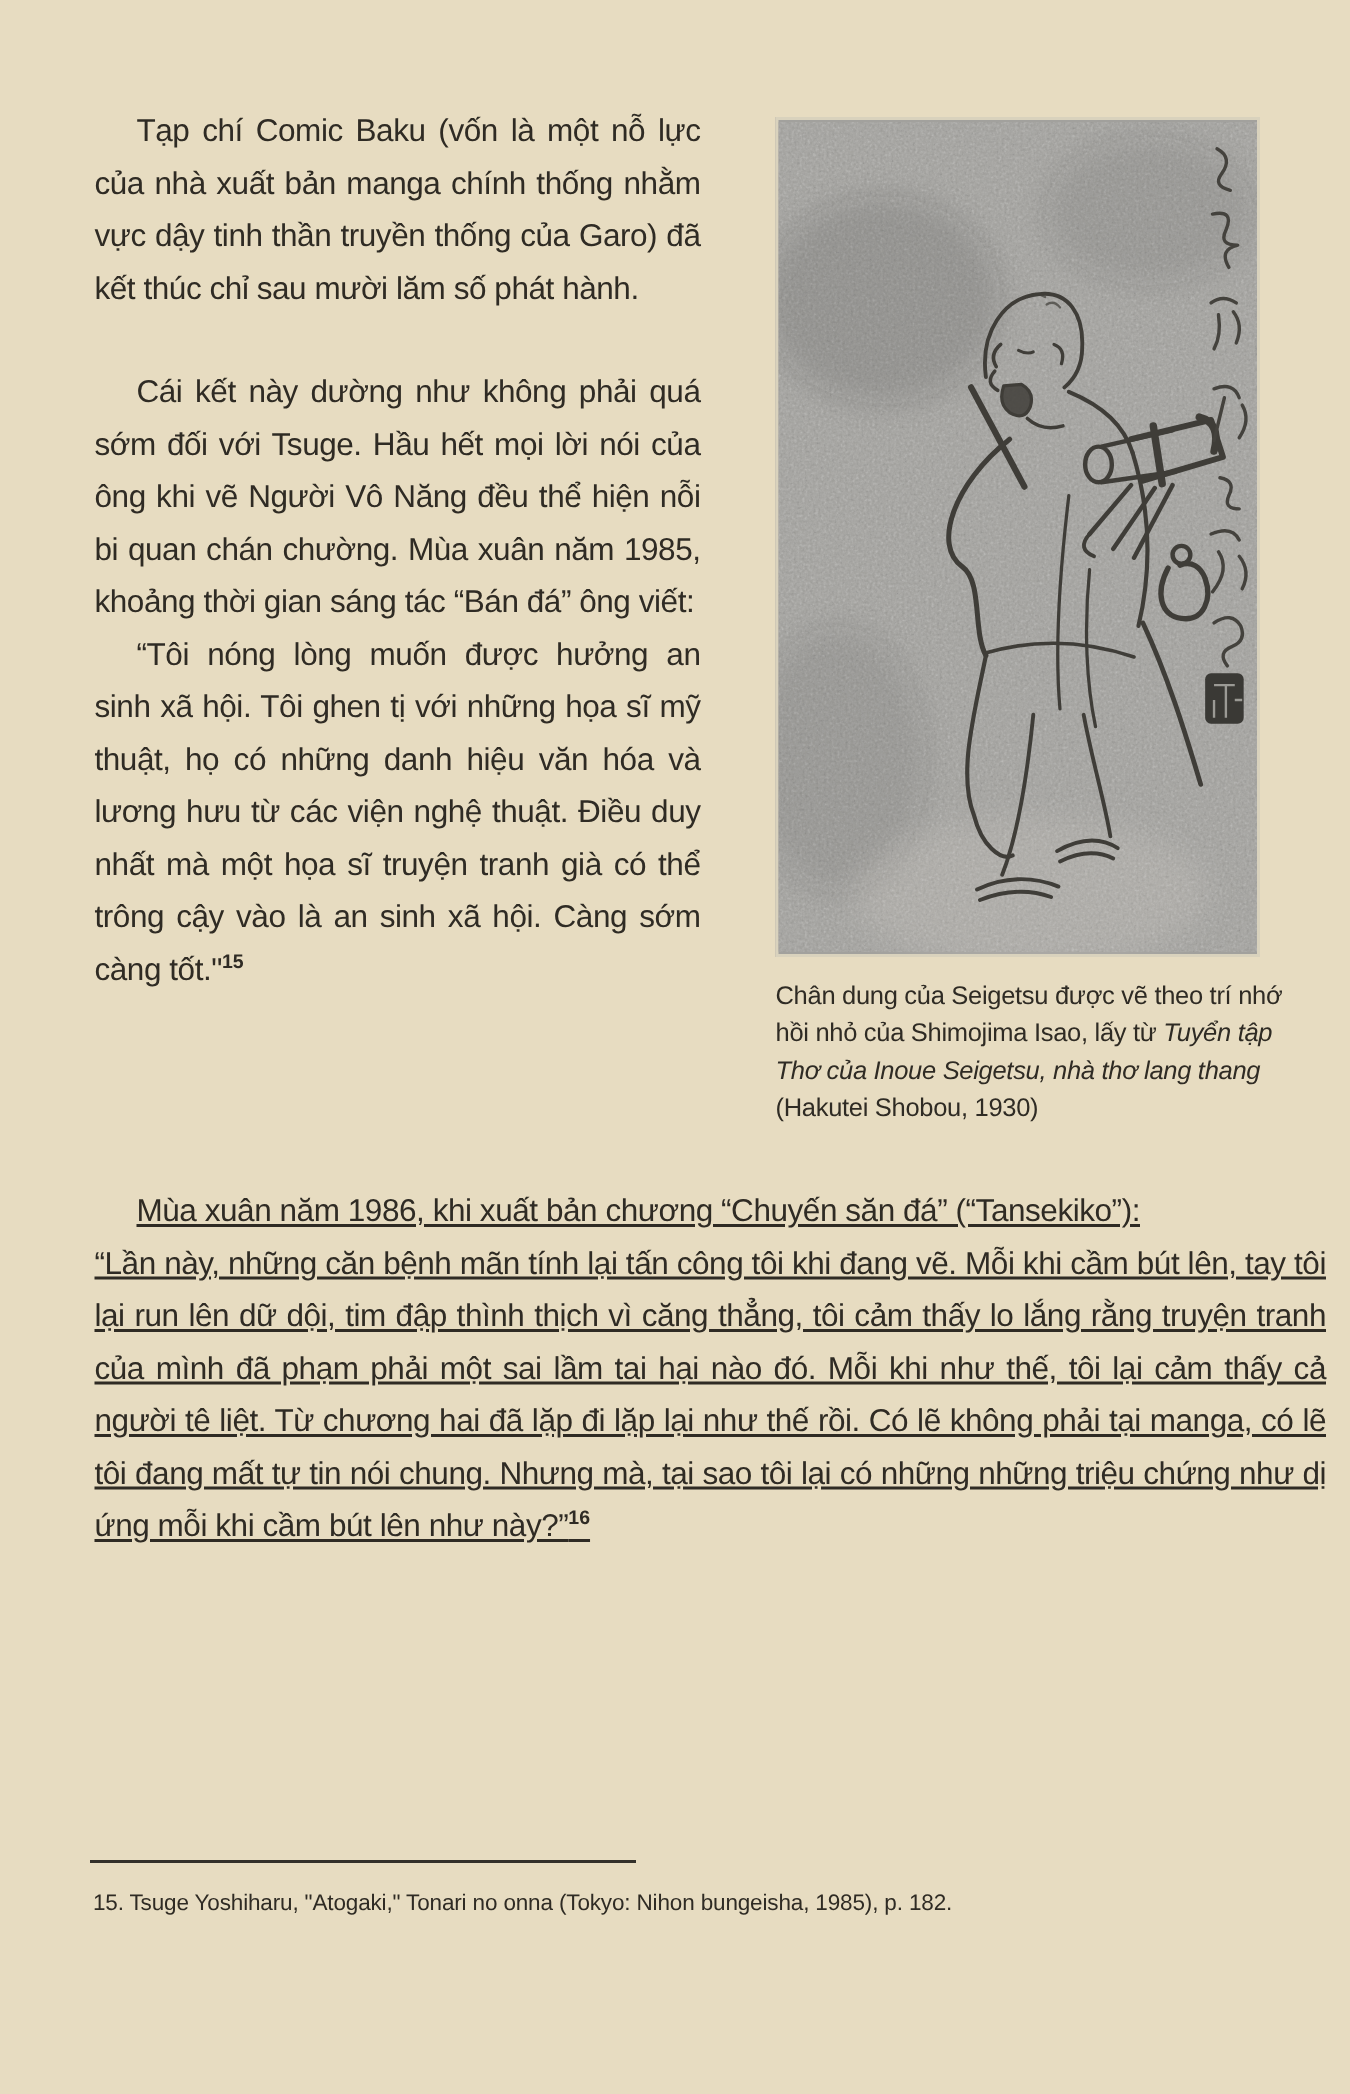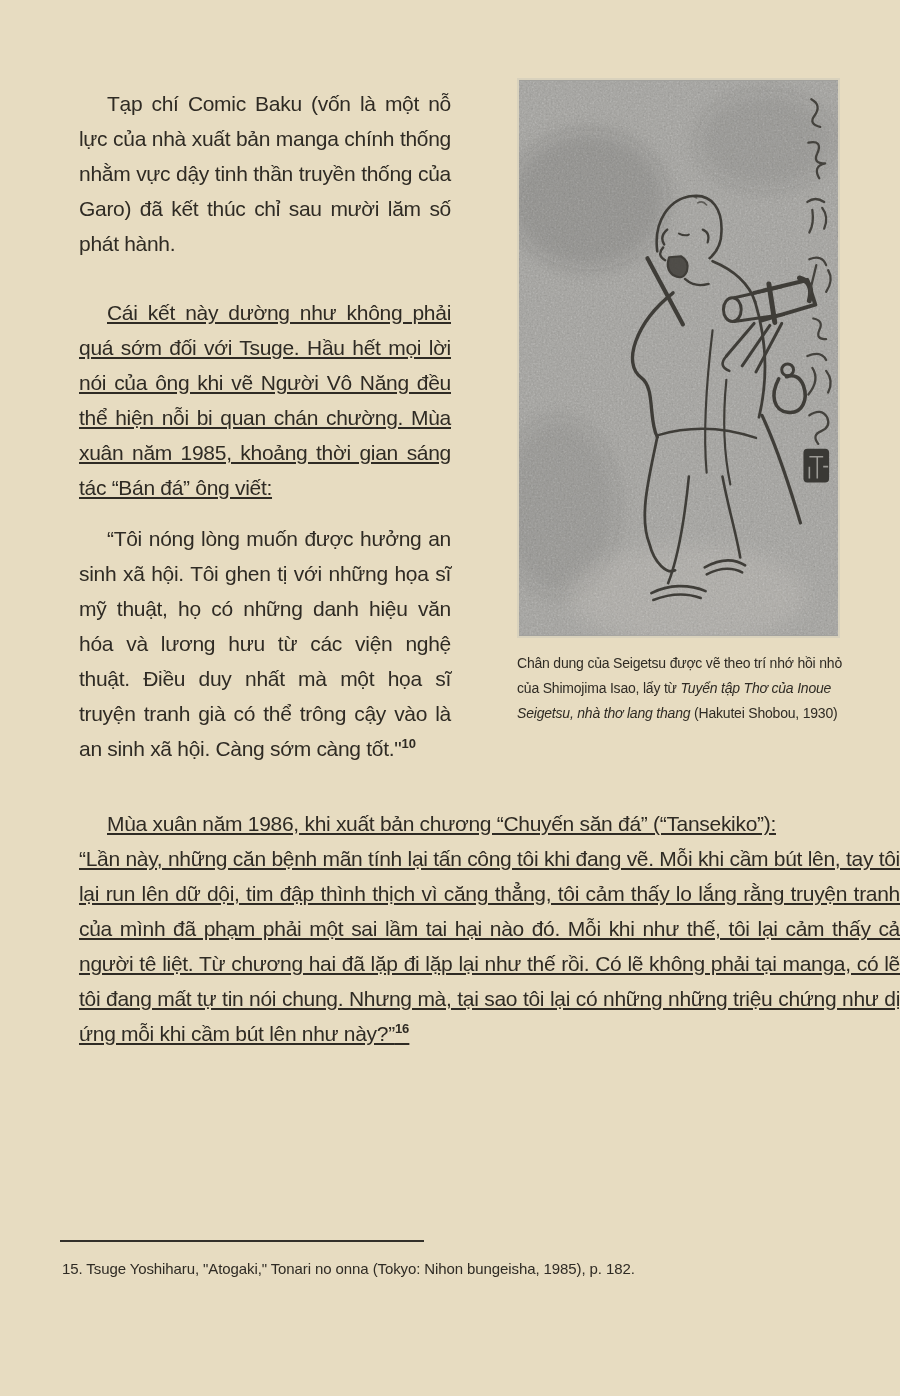--- a/index.html
+++ b/index.html
@@ -6,34 +6,34 @@
   .page {
     position: relative;
     width: 900px;
     height: 1396px;
     background: #e7dcc1;
     font-family: "Liberation Sans", sans-serif;
     color: #2f2b24;
     overflow: hidden;
   }
   .body-para {
-    margin: 16px;
+    margin: 0;
     font-size: 21px;
     line-height: 35px;
     letter-spacing: -0.3px;
     text-align: justify;
   }
   .indent { text-indent: 28px; }
   .col-left {
     position: absolute;
     left: 63px;
     top: 70px;
     width: 404px;
   }
-  .gap { margin-top: 34px; text-decoration: underline; }
+  .gap { margin-top: 34px; }
   sup.fn-ref {
     font-size: 13px;
     line-height: 0;
     vertical-align: super;
     letter-spacing: 0;
     font-weight: bold;
   }
   .figure {
     position: absolute;
     left: 517px;
@@ -44,21 +44,21 @@
   .artwork {
     width: 319px;
     height: 556px;
     border: 2px solid #d9d2bd;
     background: #a2a19d;
   }
   .artwork svg { display: block; width: 100%; height: 100%; }
   .caption {
     margin-top: 13px;
     width: 345px;
-    font-size: 14px;
+    font-size: 17px;
     line-height: 25px;
     letter-spacing: -0.2px;
     text-align: left;
   }
   .mid {
     position: absolute;
     left: 63px;
     top: 790px;
     width: 821px;
     text-indent: 28px;
@@ -94,21 +94,21 @@
   }
 </style>
 </head>
 <body>
 
 <div class="page">
 
   <div class="col-left">
     <p class="body-para indent">Tạp chí Comic Baku (vốn là một nỗ lực của nhà xuất bản manga chính thống nhằm vực dậy tinh thần truyền thống của Garo) đã kết thúc chỉ sau mười lăm số phát hành.</p>
     <p class="body-para indent gap">Cái kết này dường như không phải quá sớm đối với Tsuge. Hầu hết mọi lời nói của ông khi vẽ Người Vô Năng đều thể hiện nỗi bi quan chán chường. Mùa xuân năm 1985, khoảng thời gian sáng tác “Bán đá” ông viết:</p>
-    <p class="body-para indent"><span>“Tôi nóng lòng muốn được hưởng an sinh xã hội. Tôi ghen tị với những họa sĩ mỹ thuật, họ có những danh hiệu văn hóa và lương hưu từ các viện nghệ thuật. Điều duy nhất mà một họa sĩ truyện tranh già có thể trông cậy vào là an sinh xã hội. Càng sớm càng tốt."</span><sup class="fn-ref">10</sup></p>
+    <p class="body-para indent"><span>“Tôi nóng lòng muốn được hưởng an sinh xã hội. Tôi ghen tị với những họa sĩ mỹ thuật, họ có những danh hiệu văn hóa và lương hưu từ các viện nghệ thuật. Điều duy nhất mà một họa sĩ truyện tranh già có thể trông cậy vào là an sinh xã hội. Càng sớm càng tốt."</span><sup class="fn-ref">15</sup></p>
   </div>
 
   <figure class="figure">
     <div class="artwork">
       <svg viewBox="0 0 323 560" xmlns="http://www.w3.org/2000/svg">
         <defs>
           <filter id="grain" x="0" y="0" width="100%" height="100%">
             <feTurbulence type="fractalNoise" baseFrequency="0.55" numOctaves="2" seed="7"></feTurbulence>
             <feColorMatrix type="saturate" values="0"></feColorMatrix>
             <feComponentTransfer>

